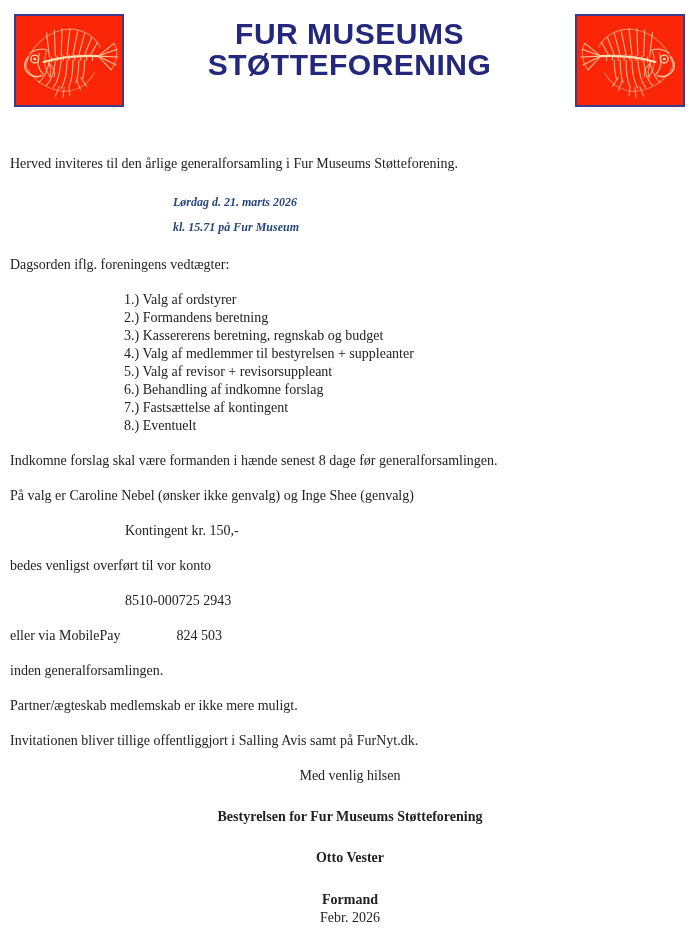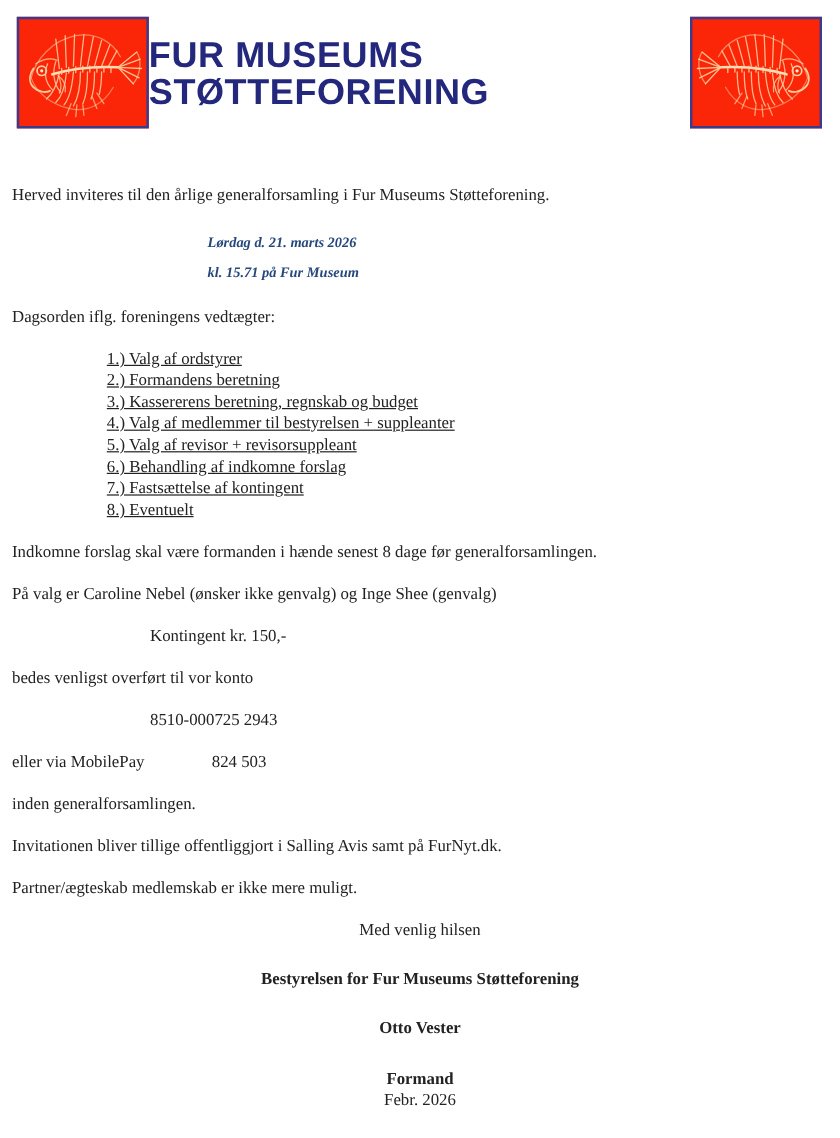--- a/index.html
+++ b/index.html
@@ -17,31 +17,31 @@
   .logo {
     width: 106px; height: 89px; flex: 0 0 auto;
     border: 2px solid var(--logo-border, #3c3a8c);
     background: var(--logo-red, #fb2608);
   }
   .logo svg { display: block; width: 100%; height: 100%; }
   .title {
     font-family: "Liberation Sans", sans-serif; font-weight: bold;
     font-size: 30px; line-height: 31px; letter-spacing: .5px;
     color: var(--title-navy, #24287d);
-    text-align: left; margin-top: 17px; flex: 1 1 auto;
+    text-align: center; margin-top: 4px; flex: 1 1 auto;
   }
   .content { padding: 48px 10px 0 10px; }
   .para { margin: 0 0 18px 0; line-height: 17px; }
   .date-block {
     margin: 5px 0 16px 163px;
     font-size: 12px; line-height: 25px;
     font-weight: bold; font-style: italic;
     color: var(--date-blue, #26477c);
   }
-  .agenda { margin: 0 0 17px 79px; line-height: 18px; text-decoration: underline; }
+  .agenda { margin: 0 0 17px 114px; line-height: 18px; }
   .agenda-item { line-height: 18px; }
   .indent { margin-left: 115px; }
   .tabcell { display: inline-block; width: 163px; }
   .center { text-align: center; }
   .bold { font-weight: bold; margin-top: 24px; }
   .signature { text-align: center; line-height: 18px; margin-top: 0; }
 </style>
 </head>
 <body>
 
@@ -118,23 +118,23 @@
 
     <p class="para indent">8510-000725 2943</p>
 
     <p class="para">
       <span class="tabcell">eller via MobilePay</span>
       <span>824 503</span>
     </p>
 
     <p class="para">inden generalforsamlingen.</p>
 
+    <p class="para">Partner/ægteskab medlemskab er ikke mere muligt.</p>
+
     <p class="para">Invitationen bliver tillige offentliggjort i Salling Avis samt på FurNyt.dk.</p>
-
-    <p class="para">Partner/ægteskab medlemskab er ikke mere muligt.</p>
 
     <p class="para center">Med venlig hilsen</p>
 
     <p class="para center bold">Bestyrelsen for Fur Museums Støtteforening</p>
 
     <div class="signature">
       <div class="bold">Otto Vester</div>
       <div class="bold">Formand</div>
       <div>Febr. 2026</div>
     </div>

